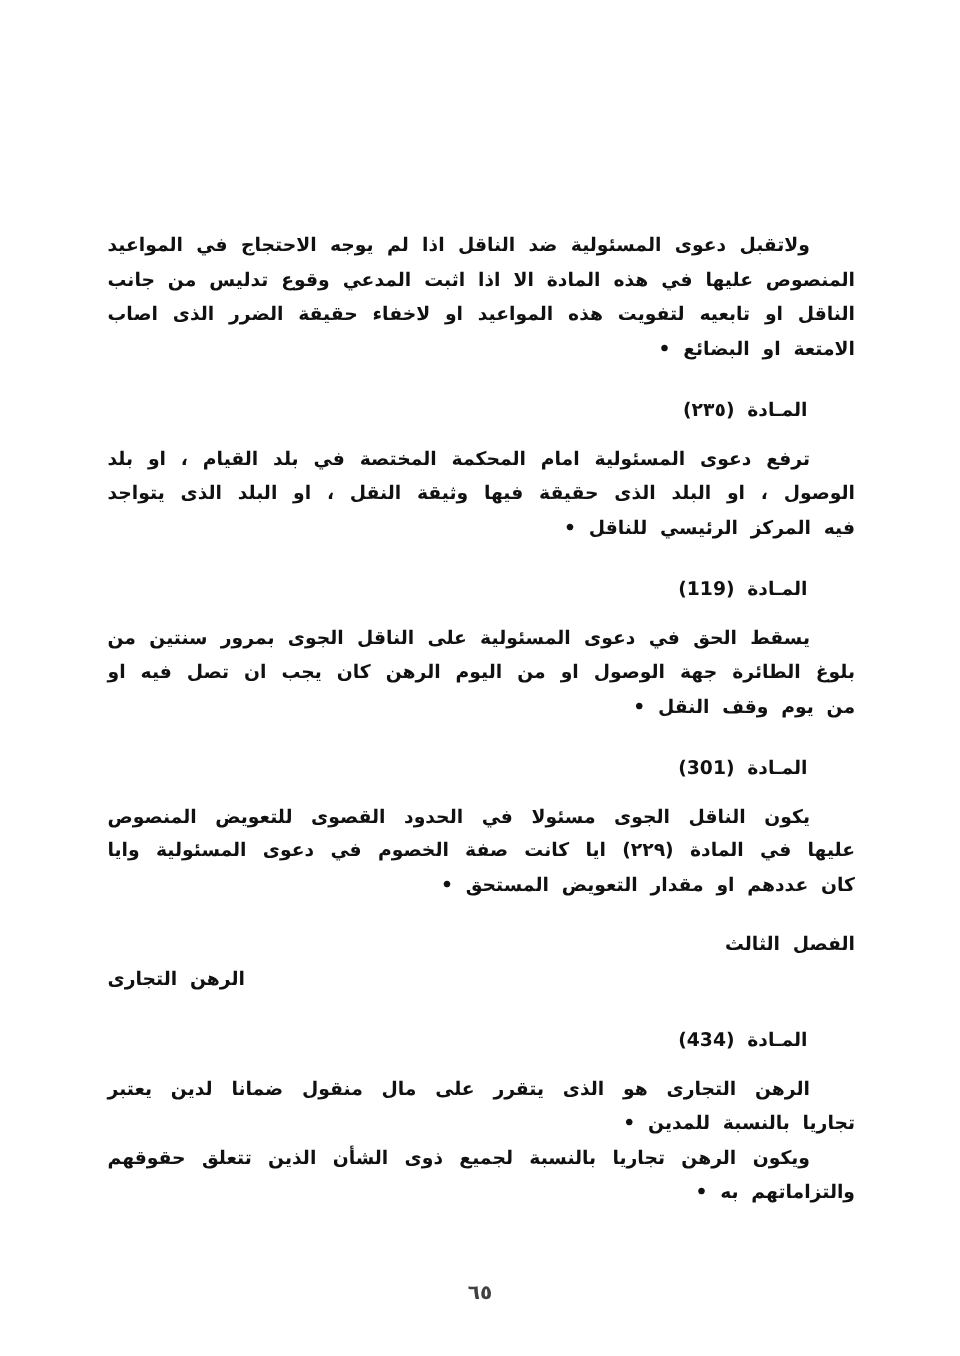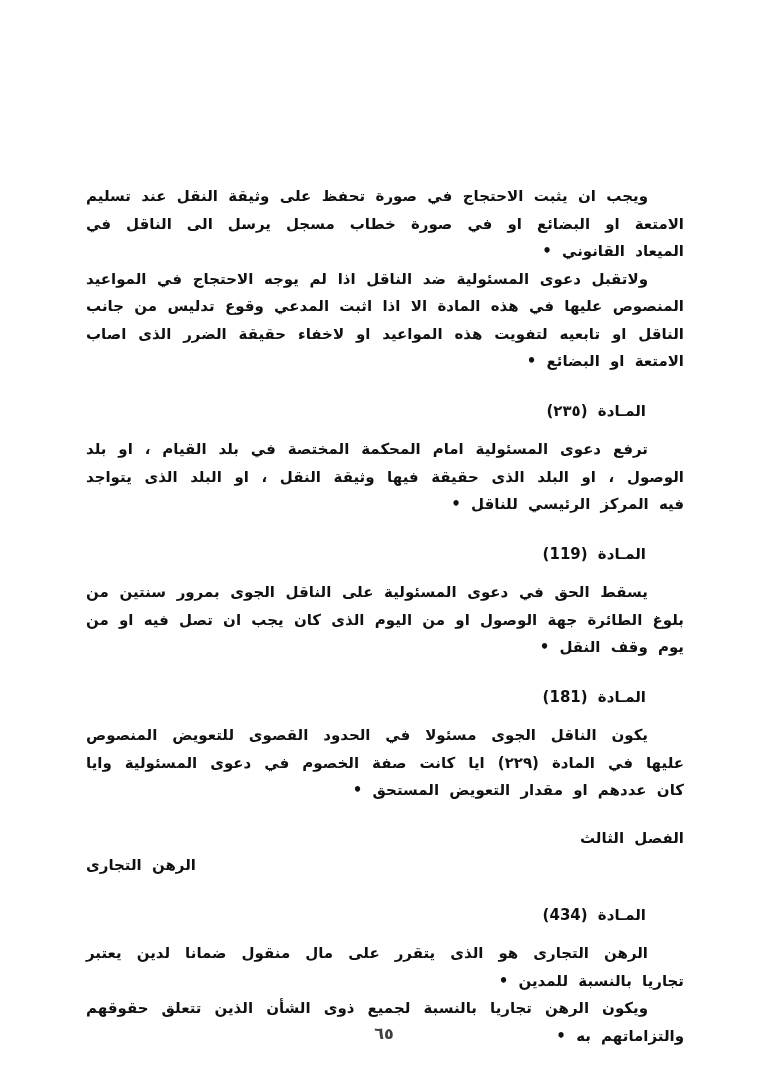--- a/index.html
+++ b/index.html
@@ -58,33 +58,32 @@
     color: #404040;
   }
 </style>
 </head>
 <body>
 
 <div class="page">
 
   <div class="content">
 
-    <p class="para">ويجب ان يثبت الاحتجاج في صورة تحفظ على وثيقة النقل عند تسليم الامتعة او البضائع او في صورة خطاب مسجل يرسل الى الناقل في الميعاد القانوني •</p>
 
     <p class="para">ولاتقبل دعوى المسئولية ضد الناقل اذا لم يوجه الاحتجاج في المواعيد المنصوص عليها في هذه المادة الا اذا اثبت المدعي وقوع تدليس من جانب الناقل او تابعيه لتفويت هذه المواعيد او لاخفاء حقيقة الضرر الذى اصاب الامتعة او البضائع •</p>
 
     <p class="article-heading">المـادة (٢٣٥)</p>
 
     <p class="para">ترفع دعوى المسئولية امام المحكمة المختصة في بلد القيام ، او بلد الوصول ، او البلد الذى حقيقة فيها وثيقة النقل ، او البلد الذى يتواجد فيه المركز الرئيسي للناقل •</p>
 
     <p class="article-heading">المـادة (119)</p>
 
-    <p class="para">يسقط الحق في دعوى المسئولية على الناقل الجوى بمرور سنتين من بلوغ الطائرة جهة الوصول او من اليوم الذى كان يجب ان تصل فيه او من يوم وقف النقل •</p>
+    <p class="para">يسقط الحق في دعوى المسئولية على الناقل الجوى بمرور سنتين من بلوغ الطائرة جهة الوصول او من اليوم الرهن كان يجب ان تصل فيه او من يوم وقف النقل •</p>
 
-    <p class="article-heading">المـادة (181)</p>
+    <p class="article-heading">المـادة (301)</p>
 
     <p class="para">يكون الناقل الجوى مسئولا في الحدود القصوى للتعويض المنصوص عليها في المادة (٢٢٩) ايا كانت صفة الخصوم في دعوى المسئولية وايا كان عددهم او مقدار التعويض المستحق •</p>
 
     <p class="chapter-title">الفصل الثالث</p>
 
     <p class="section-title">الرهن التجارى</p>
 
     <p class="article-heading">المـادة (434)</p>
 
     <p class="para">الرهن التجارى هو الذى يتقرر على مال منقول ضمانا لدين يعتبر تجاريا بالنسبة للمدين •</p>

